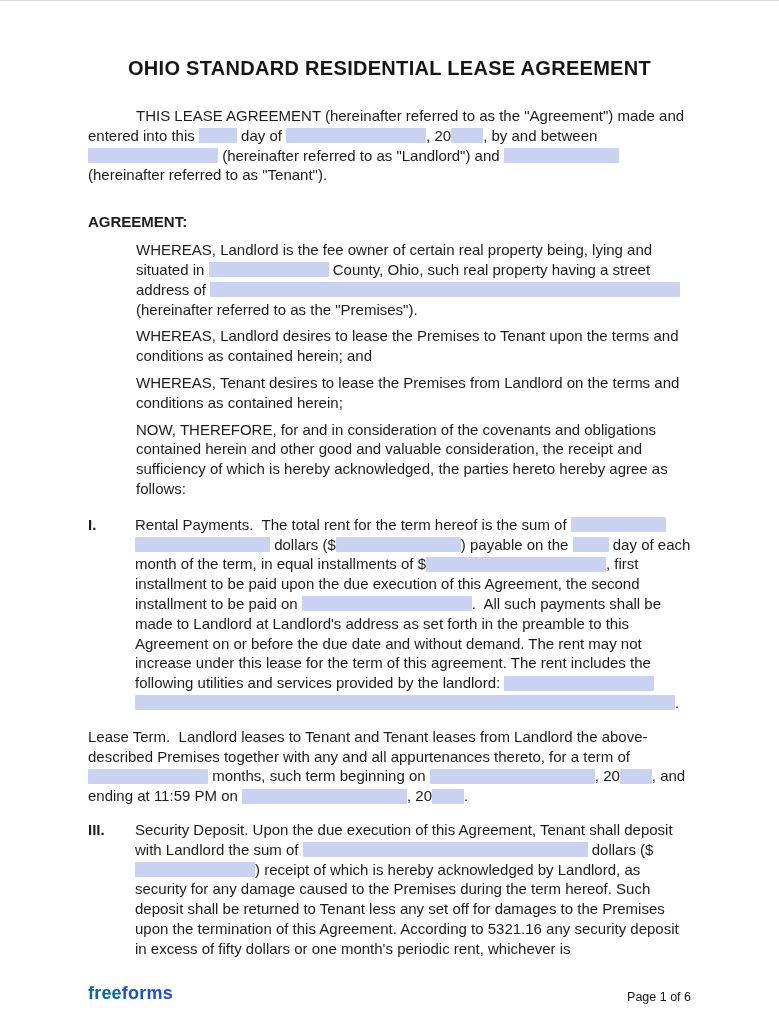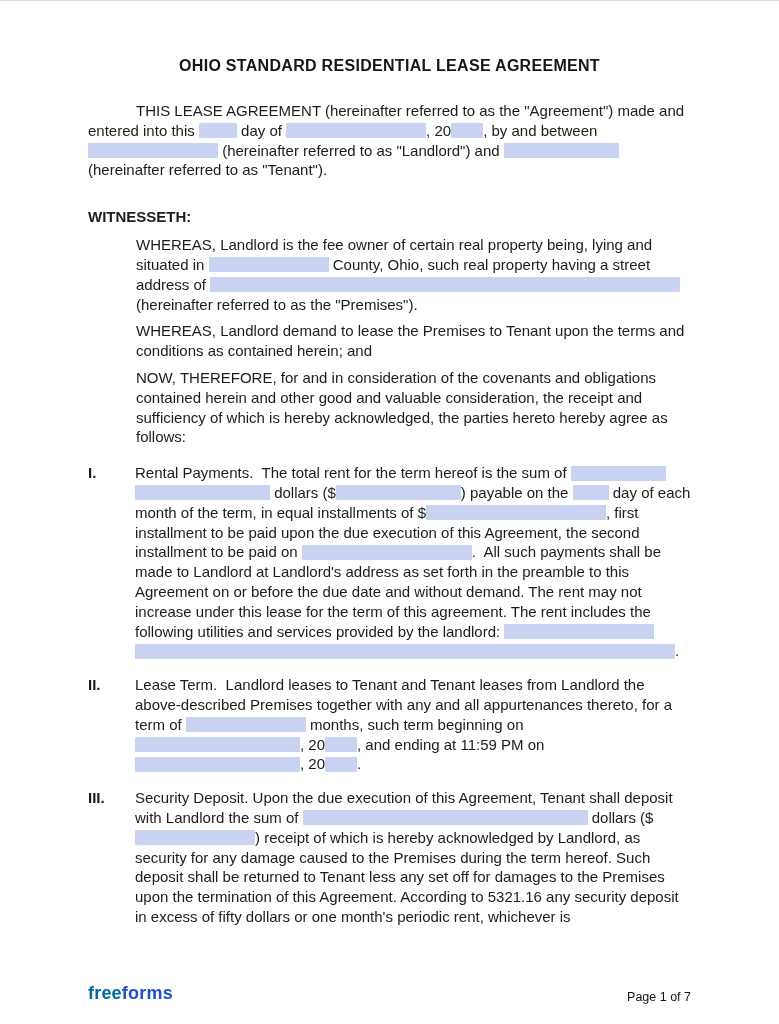--- a/index.html
+++ b/index.html
@@ -11,21 +11,21 @@
     position: relative;
     overflow: hidden;
   }
   .page {
     position: absolute; inset: 0;
     border-top: 1px solid #dcdcdc;
     padding: 34px 88px 0 88px;
     box-sizing: border-box;
   }
   .title {
-    font-size: 16px;
+    font-size: 20px;
     font-weight: bold;
     text-align: center;
     letter-spacing: 0.3px;
     margin: 22px 0 26px 0;
     color: #161616;
   }
   .para {
     font-size: 15px;
     line-height: 19.8px;
     margin: 0 0 7px 0;
@@ -83,41 +83,41 @@
 </style>
 </head>
 <body>
 
 <div class="page">
 
   <h1 class="title">OHIO STANDARD RESIDENTIAL LEASE AGREEMENT</h1>
 
   <p class="para intro"><span>THIS LEASE AGREEMENT (hereinafter referred to as the "Agreement") made and entered into this </span><span class="blank" style="width: 38px;"></span><span> day of </span><span class="blank" style="width: 140px;"></span><span>, 20</span><span class="blank" style="width: 32px;"></span><span>, by and between </span><span class="blank" style="width: 130px;"></span><span> (hereinafter referred to as "Landlord") and </span><span class="blank" style="width: 115px;"></span><span> (hereinafter referred to as "Tenant").</span></p>
 
-  <h2 class="witnesseth">WITNESSETH:</h2>
+  <h2 class="witnesseth">AGREEMENT:</h2>
 
   <div class="indented">
     <p class="para"><span>WHEREAS, Landlord is the fee owner of certain real property being, lying and situated in </span><span class="blank" style="width: 120px;"></span><span> County, Ohio, such real property having a street address of </span><span class="blank" style="width: 470px;"></span><span> (hereinafter referred to as the "Premises").</span></p>
-    <p class="para"><span>WHEREAS, Landlord demand to lease the Premises to Tenant upon the terms and conditions as contained herein; and</span></p>
+    <p class="para"><span>WHEREAS, Landlord desires to lease the Premises to Tenant upon the terms and conditions as contained herein; and</span></p>
+    <p class="para"><span>WHEREAS, Tenant desires to lease the Premises from Landlord on the terms and conditions as contained herein;</span></p>
     <p class="para now-para"><span>NOW, THEREFORE, for and in consideration of the covenants and obligations contained herein and other good and valuable consideration, the receipt and sufficiency of which is hereby acknowledged, the parties hereto hereby agree as follows:</span></p>
   </div>
 
   <div class="section">
     <span class="numeral">I.</span>
     <div class="section-body"><strong>Rental Payments</strong><span>.&nbsp; The total rent for the term hereof is the sum of </span><span class="blank" style="width: 95px;"></span><span> </span><span class="blank" style="width: 135px;"></span><span> dollars ($</span><span class="blank" style="width: 125px;"></span><span>) payable on the </span><span class="blank" style="width: 36px;"></span><span> day of each month of the term, in equal installments of $</span><span class="blank" style="width: 180px;"></span><span>, first installment to be paid upon the due execution of this Agreement, the second installment to be paid on </span><span class="blank" style="width: 170px;"></span><span>.&nbsp; All such payments shall be made to Landlord at Landlord's address as set forth in the preamble to this Agreement on or before the due date and without demand. The rent may not increase under this lease for the term of this agreement. The rent includes the following utilities and services provided by the landlord: </span><span class="blank" style="width: 150px;"></span><span> </span><span class="blank" style="width: 540px;"></span><span>.</span></div>
   </div>
 
   <div class="section">
-    <span class="numeral">II.</span>
     <div class="section-body"><strong>Lease Term</strong><span>.&nbsp; Landlord leases to Tenant and Tenant leases from Landlord the above-described Premises together with any and all appurtenances thereto, for a term of </span><span class="blank" style="width: 120px;"></span><span> months, such term beginning on </span><span class="blank" style="width: 165px;"></span><span>, 20</span><span class="blank" style="width: 32px;"></span><span>, and ending at 11:59 PM on </span><span class="blank" style="width: 165px;"></span><span>, 20</span><span class="blank" style="width: 32px;"></span><span>.</span></div>
   </div>
 
   <div class="section">
     <span class="numeral">III.</span>
     <div class="section-body"><strong>Security Deposit</strong><span>. Upon the due execution of this Agreement, Tenant shall deposit with Landlord the sum of </span><span class="blank" style="width: 285px;"></span><span> dollars ($</span><span class="blank" style="width: 120px;"></span><span>) receipt of which is hereby acknowledged by Landlord, as security for any damage caused to the Premises during the term hereof. Such deposit shall be returned to Tenant less any set off for damages to the Premises upon the termination of this Agreement. According to 5321.16 any security deposit in excess of fifty dollars or one month's periodic rent, whichever is</span></div>
   </div>
 
   <div class="footer">
     <div class="brand"><span class="brand-free">free</span><span class="brand-forms">forms</span></div>
-    <div class="page-indicator">Page 1 of 7</div>
+    <div class="page-indicator">Page 1 of 6</div>
   </div>
 
 </div>
 
 </body></html>

